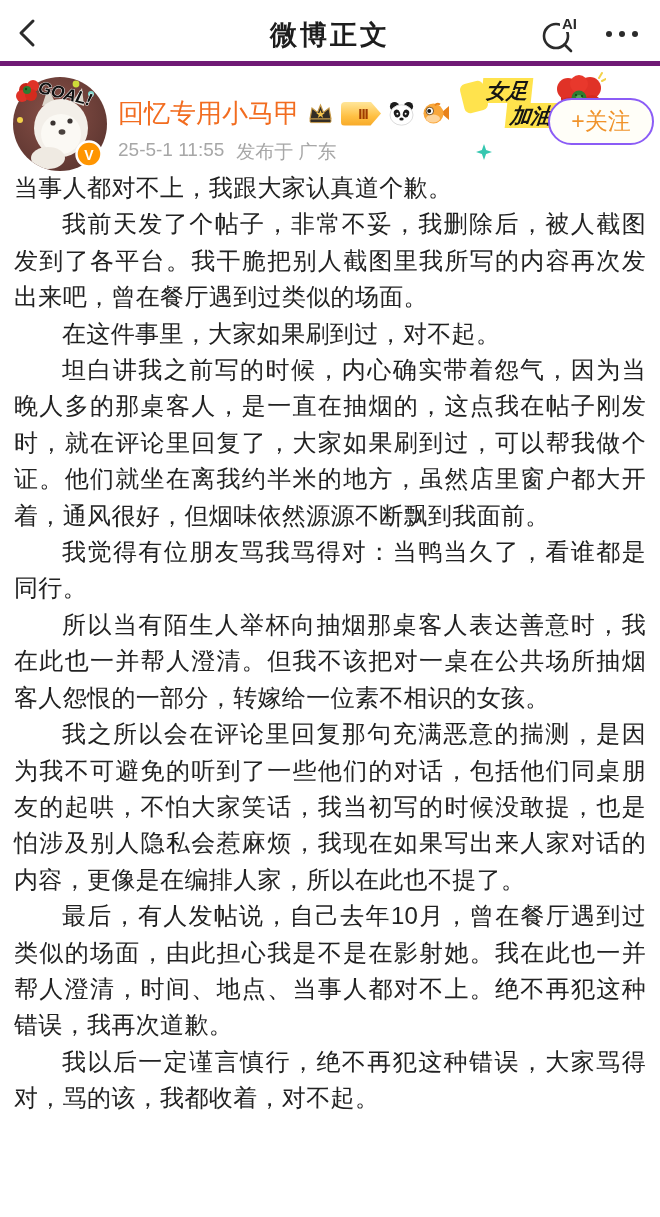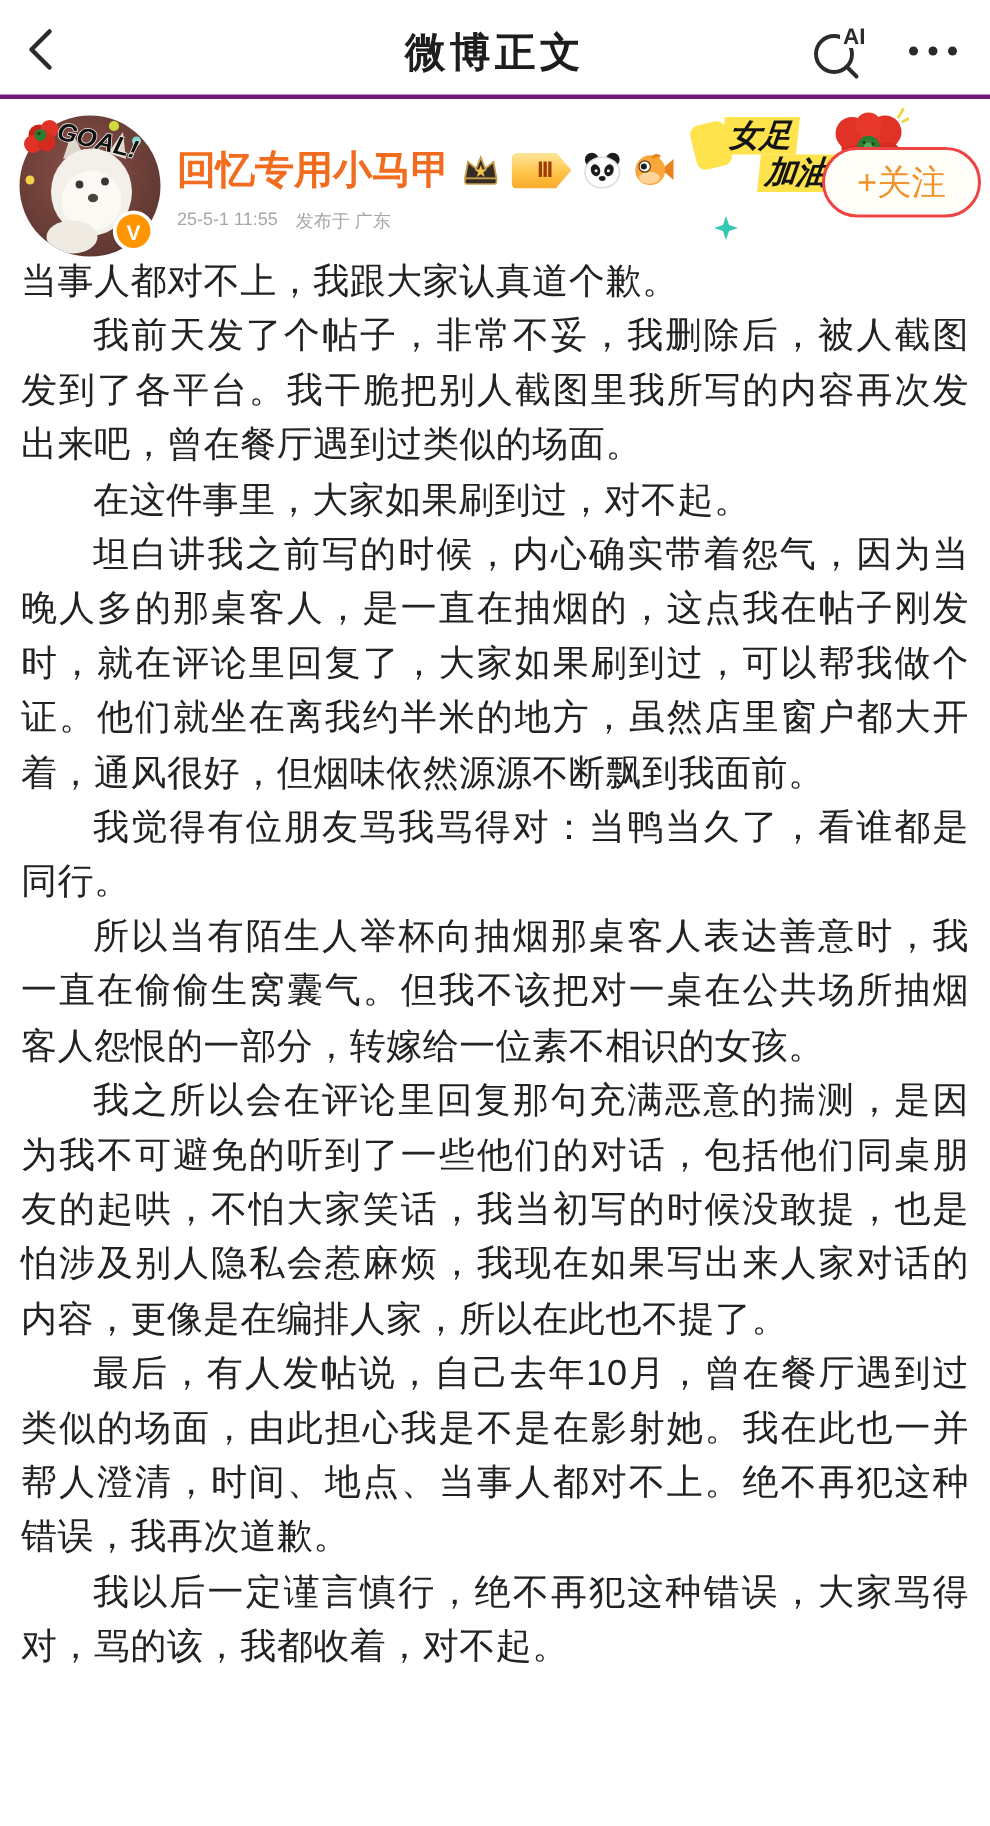--- a/index.html
+++ b/index.html
@@ -5,54 +5,54 @@
   * { margin:0; padding:0; box-sizing:border-box; }
   html,body { background:#e9e9e9; }
   body { font-family:"Liberation Sans","DejaVu Sans",sans-serif; }
   .screen {
     position:relative; width:660px; height:1217px; margin:0 auto;
     background:#ffffff; overflow:hidden;
   }
 
   
   .nav { position:absolute; top:0; left:0; right:0; height:66px;
-         background:#fff; border-bottom:3px solid #701a75; z-index:5;text-align:right; }
+         background:#fff; border-bottom:5px solid #701a75; z-index:5;text-align:right; }
   .back-btn { position:absolute; left:16px; top:18px; width:22px; height:30px; cursor:pointer; }
   .nav-title { position:absolute; left:50%; top:17px; transform:translateX(-50%);
                font-size:27px; font-weight:700; color:#1d1d1d; letter-spacing:3px; white-space:nowrap; }
   .ai-btn { position:absolute; right:76px; top:14px; width:44px; height:40px; cursor:pointer; }
   .more-btn { position:absolute; right:16px; top:28px; width:44px; height:12px;
               display:flex; gap:7px; align-items:center; justify-content:center; cursor:pointer; }
   .more-btn i { width:6px; height:6px; border-radius:50%; background:#2b2b2b; }
 
   
   .avatar-wrap { position:absolute; left:12px; top:76px; width:96px; height:96px; cursor:pointer; }
   .name-row { position:absolute; left:118px; top:96px; display:flex; align-items:center; gap:7px; }
-  .username { font-size:26px; font-weight:700; color:#f26c1f; white-space:nowrap; }
+  .username { font-size:26px; font-weight:400; color:#f26c1f; white-space:nowrap; }
   .vip-badge { display:inline-flex; align-items:center; justify-content:center;
                height:24px; width:40px; padding-left:4px;
                background:linear-gradient(180deg,#ffe69a 0%,#ffc043 60%,#f7a928 100%);
                clip-path:polygon(0 0,74% 0,100% 50%,74% 100%,0 100%);
                border-radius:4px; color:#a03c00; font-weight:700; font-size:15px; letter-spacing:-1px; }
-  .meta-row { position:absolute; left:118px; top:139px; font-size:12px; color:#a7a7a7;
+  .meta-row { position:absolute; left:118px; top:139px; font-size:19px; color:#a7a7a7;
               display:flex; gap:12px; white-space:nowrap; }
 
   
   .sticker-zone { position:absolute; right:0; top:72px; width:210px; height:110px; }
   .wz { position:absolute; font-size:21px; font-weight:900; font-style:italic; color:#141414;
         background:#ffe34d; padding:0 4px; line-height:25px; transform:skewX(-6deg); }
   .wz1 { left:32px; top:6px; }
   .wz2 { left:56px; top:31px; }
   .yellow-blob { position:absolute; left:12px; top:10px; width:24px; height:30px;
                  background:#ffe34d; border-radius:6px; transform:rotate(-14deg); }
   .teal-star { position:absolute; left:26px; top:72px; width:16px; height:16px; background:#35c7b0;
                clip-path:polygon(50% 0,63% 37%,100% 50%,63% 63%,50% 100%,37% 63%,0 50%,37% 37%); }
   .flower-big { position:absolute; left:102px; top:0px; width:54px; height:52px; }
   .follow-btn { position:absolute; right:6px; top:26px; width:106px; height:47px;
-                background:#fffef8; border:2px solid #ef4444; border-radius:24px;
+                background:#fffef8; border:2px solid #8b5cf6; border-radius:24px;
                 display:flex; align-items:center; justify-content:center;
                 font-size:23px; color:#f0932b; cursor:pointer; white-space:nowrap; z-index:3; }
 
   
   .post-body { position:absolute; left:0; right:0; top:170px; padding:0 14px; }
   .post-body p { font-size:24px; line-height:36.4px; letter-spacing:0.35px;
                  color:#222222; text-indent:2em; text-align:justify;
                  font-weight:500; word-break:break-all; }
   .post-body p.noindent { text-indent:0; }
 </style>
@@ -178,19 +178,19 @@
     </svg>
     <div class="follow-btn">+关注</div>
   </div>
 
   <div class="post-body">
     <p class="noindent">当事人都对不上，我跟大家认真道个歉。</p>
     <p>我前天发了个帖子，非常不妥，我删除后，被人截图发到了各平台。我干脆把别人截图里我所写的内容再次发出来吧，曾在餐厅遇到过类似的场面。</p>
     <p>在这件事里，大家如果刷到过，对不起。</p>
     <p>坦白讲我之前写的时候，内心确实带着怨气，因为当晚人多的那桌客人，是一直在抽烟的，这点我在帖子刚发时，就在评论里回复了，大家如果刷到过，可以帮我做个证。他们就坐在离我约半米的地方，虽然店里窗户都大开着，通风很好，但烟味依然源源不断飘到我面前。</p>
     <p>我觉得有位朋友骂我骂得对：当鸭当久了，看谁都是同行。</p>
-    <p>所以当有陌生人举杯向抽烟那桌客人表达善意时，我一直在偷偷生窝囊气。但我不该把对一桌在公共场所抽烟客人怨恨的一部分，转嫁给一位素不相识的女孩。</p>
+    <p>所以当有陌生人举杯向抽烟那桌客人表达善意时，我在此也一并帮人澄清。但我不该把对一桌在公共场所抽烟客人怨恨的一部分，转嫁给一位素不相识的女孩。</p>
     <p>我之所以会在评论里回复那句充满恶意的揣测，是因为我不可避免的听到了一些他们的对话，包括他们同桌朋友的起哄，不怕大家笑话，我当初写的时候没敢提，也是怕涉及别人隐私会惹麻烦，我现在如果写出来人家对话的内容，更像是在编排人家，所以在此也不提了。</p>
     <p>最后，有人发帖说，自己去年10月，曾在餐厅遇到过类似的场面，由此担心我是不是在影射她。我在此也一并帮人澄清，时间、地点、当事人都对不上。绝不再犯这种错误，我再次道歉。</p>
     <p>我以后一定谨言慎行，绝不再犯这种错误，大家骂得对，骂的该，我都收着，对不起。</p>
   </div>
 
 </div>
 
 </body></html>

